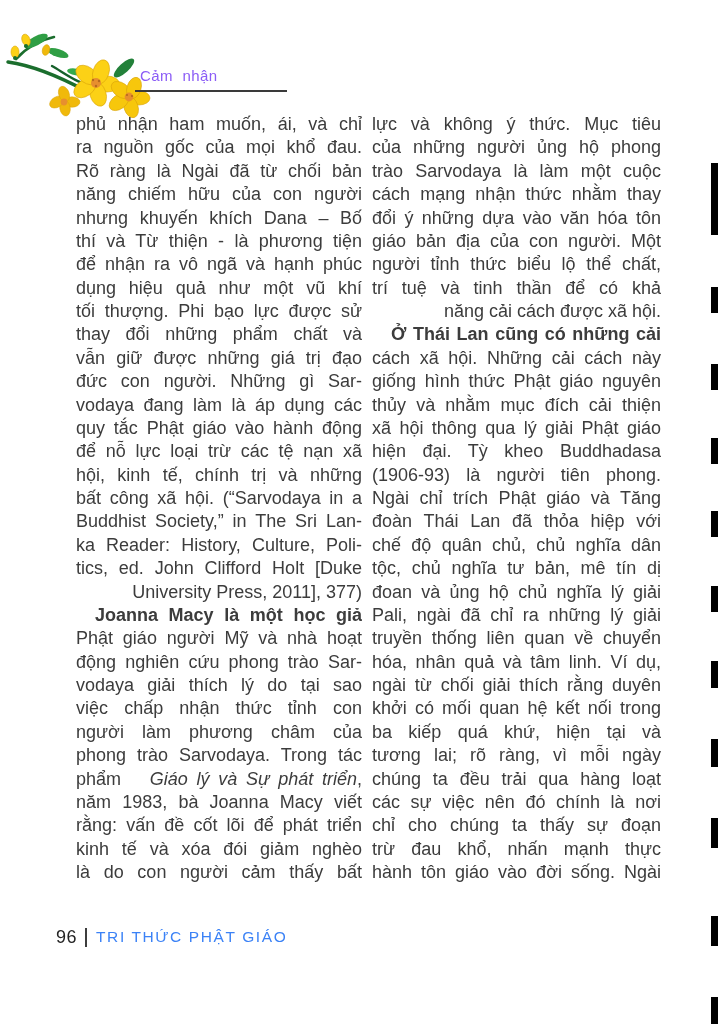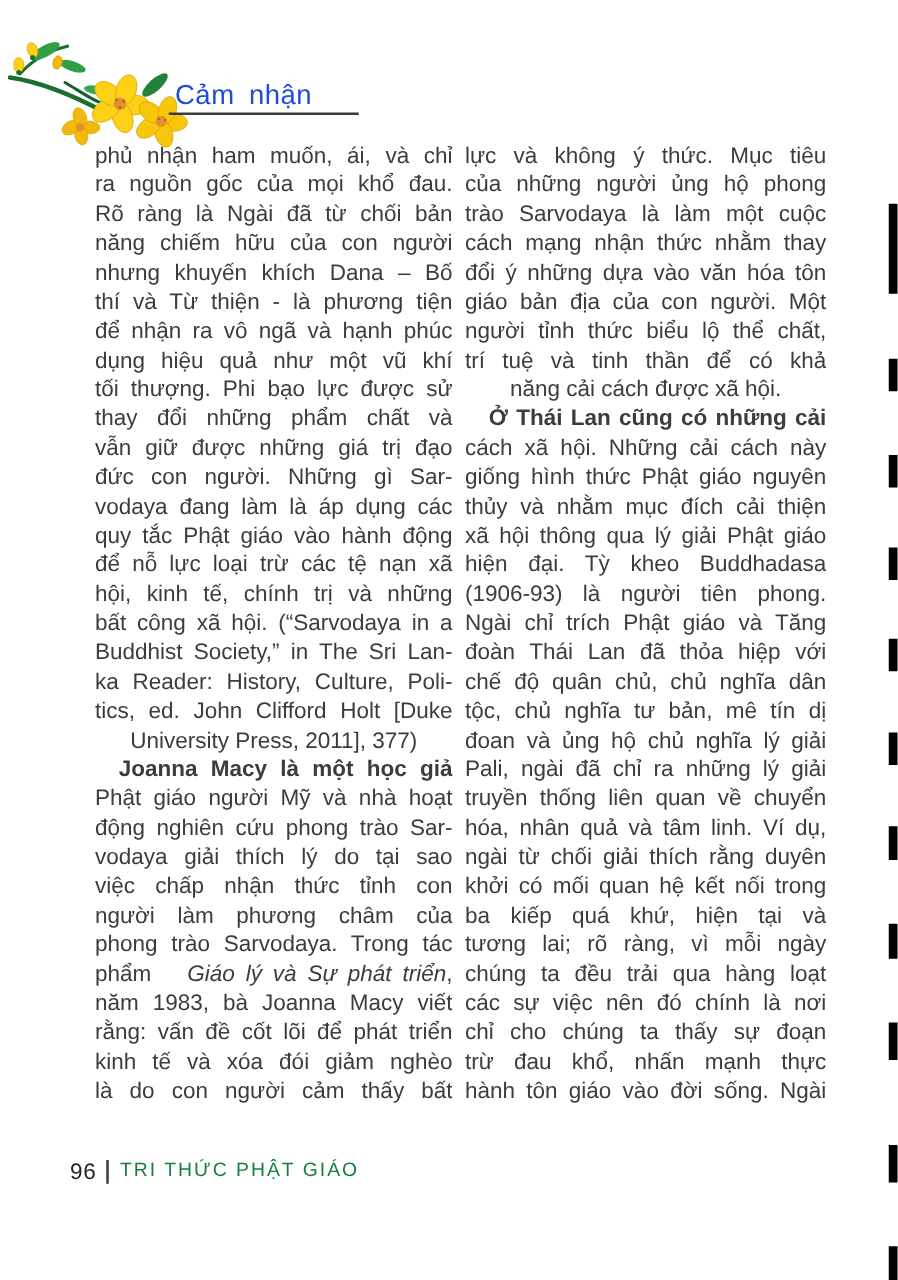--- a/index.html
+++ b/index.html
@@ -14,50 +14,50 @@
     width:718px;height:1024px;position:relative;background:#ffffff;
     font-family:"Liberation Sans","DejaVu Sans",sans-serif;
     overflow:hidden;
   }
   .page{position:absolute;inset:0;background:#ffffff;}
 
   
   .flower{position:absolute;left:6px;top:26px;width:152px;height:98px;}
   .section-label{
     position:absolute;left:140px;top:64px;
-    font-size:22px;line-height:24px;color:#1d4ed8;
+    font-size:15px;line-height:24px;color:#8b5cf6;
     letter-spacing:.4px;word-spacing:5px;text-align:right;
   }
   .section-underline{
     position:absolute;left:135px;top:90px;width:152px;height:2px;
     background:var(--underline-color);
   }
 
   
   .col{position:absolute;top:113px;}
   .col-left{left:76px;width:286px;}
   .col-right{left:372px;width:289px;}
   .line{
     font-size:18px;line-height:23.38px;height:23.38px;overflow:hidden;
     color:var(--text-color);text-align:justify;
   }
   .line::after{content:"";display:inline-block;width:100%;height:0;}
-  .line.end{text-align:center;}
+  .line.end{text-align:right;}
   .line.end::after{content:none;}
   .line.indent{text-indent:19px;font-weight:bold;}
   .line i{font-style:italic;margin-left:20px;}
 
   
   .footer{
     position:absolute;left:56px;top:926px;height:22px;
     display:flex;align-items:center;color:var(--footer-color);
   }
   .footer .page-num{font-size:18px;font-weight:normal;letter-spacing:.5px;}
   .footer .sep{width:2px;height:19px;background:#3d3d3d;margin:0 9px 0 8px;}
-  .footer .mag-title{font-size:15.5px;letter-spacing:1.6px;color:#15803d;}
+  .footer .mag-title{font-size:15.5px;letter-spacing:1.6px;color:#3b82f6;}
 
   
   .edge-mark{position:absolute;right:0;width:7px;background:var(--edge-mark-color);}
 </style>
 </head>
 <body>
 
 <div class="page">
 
   <svg class="flower" viewBox="0 0 152 98" aria-hidden="true">

